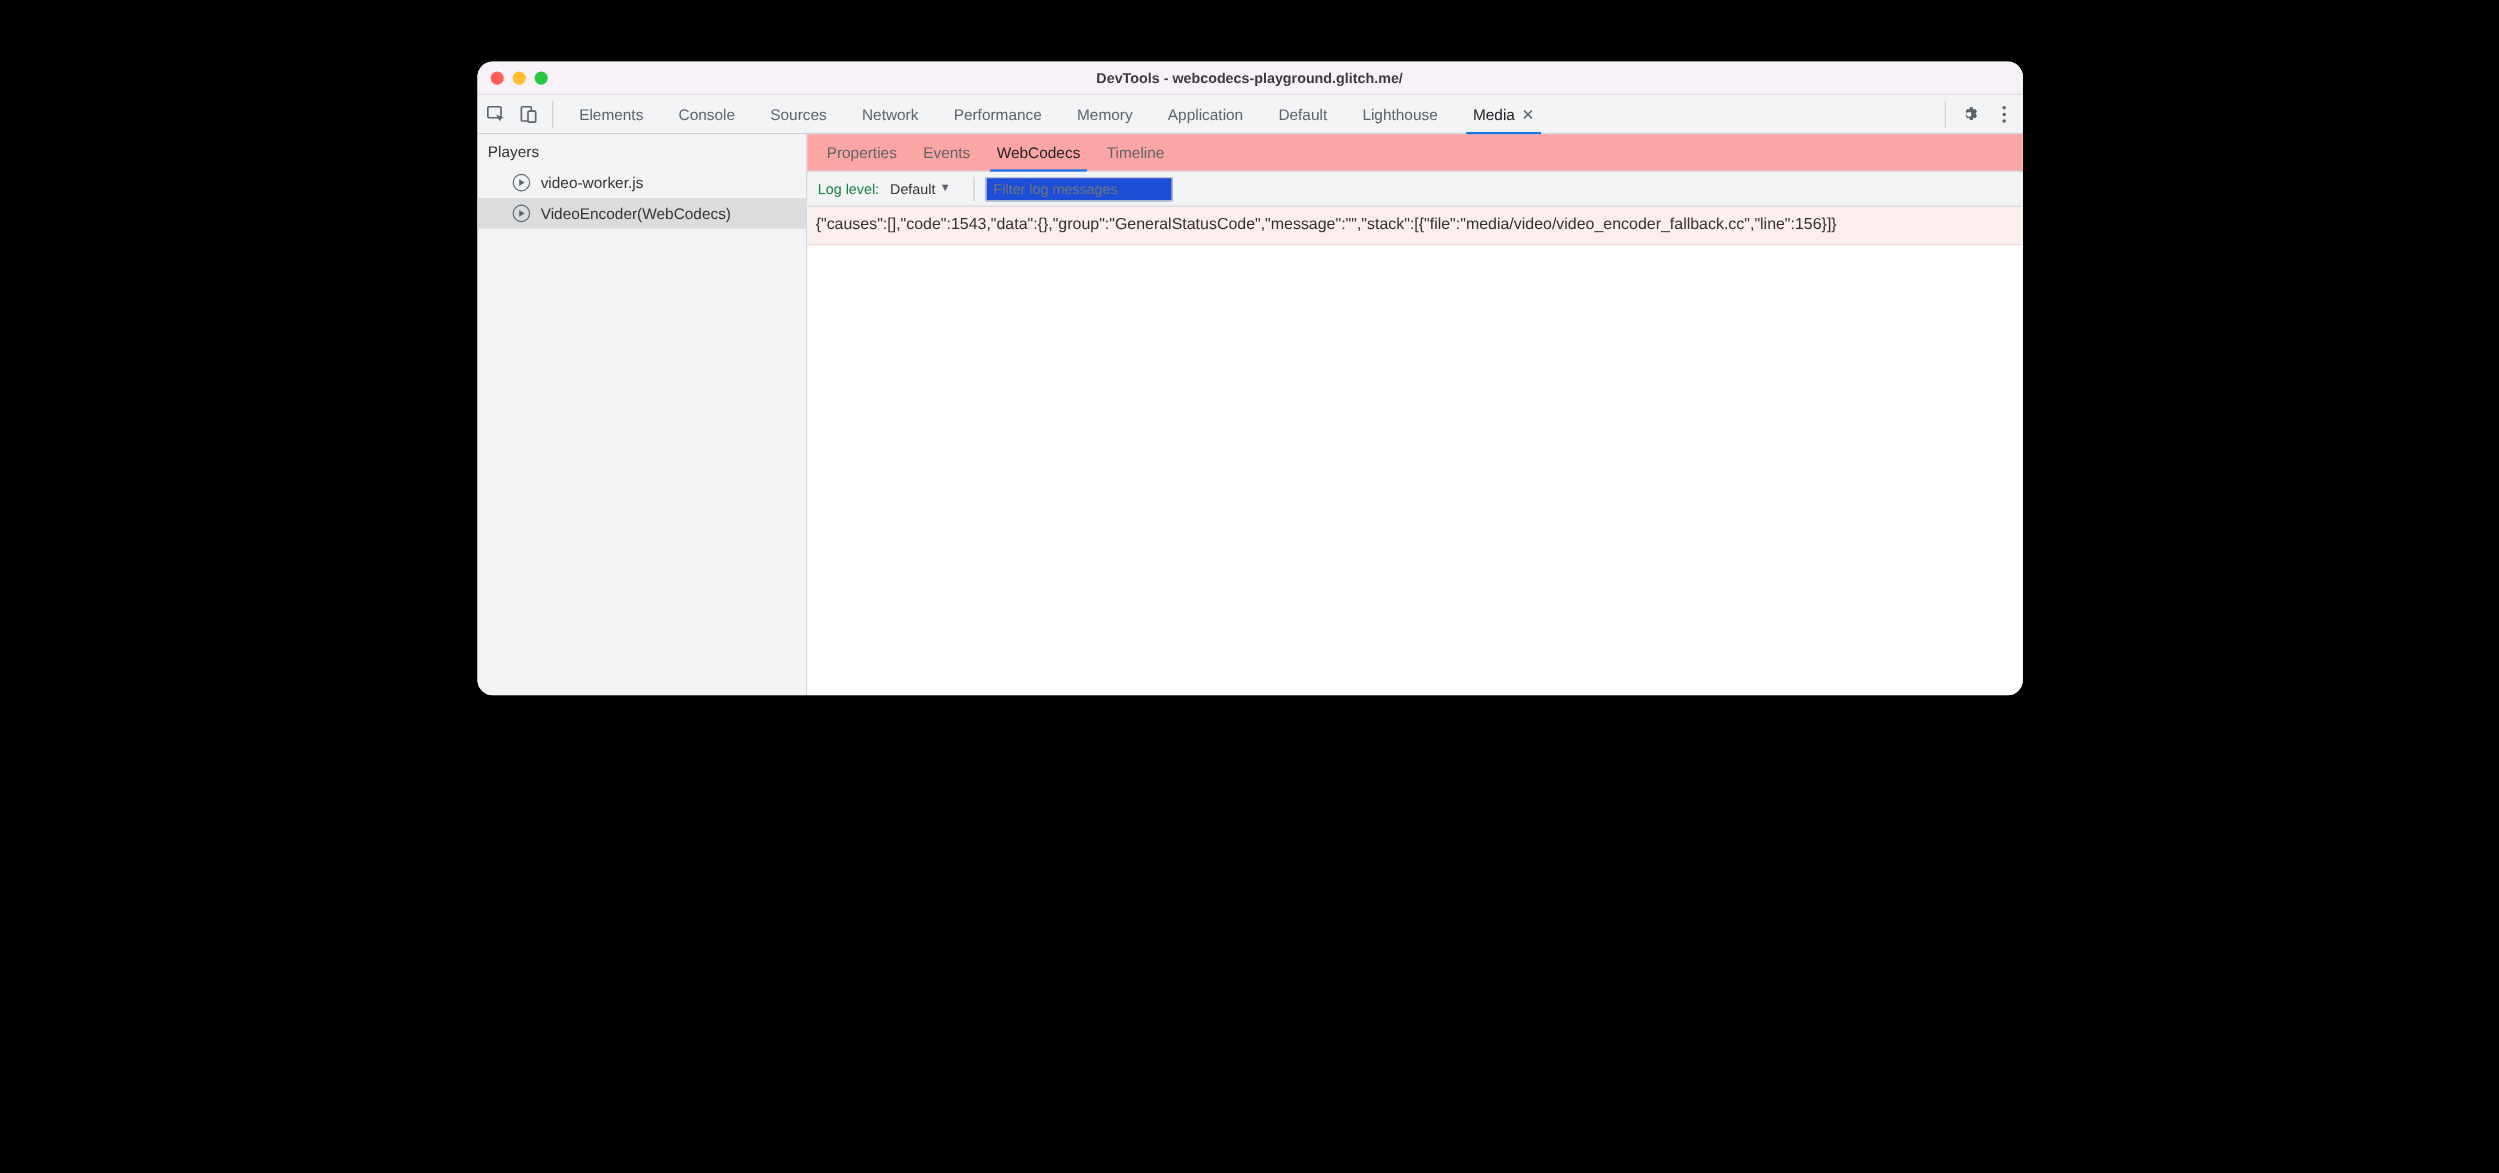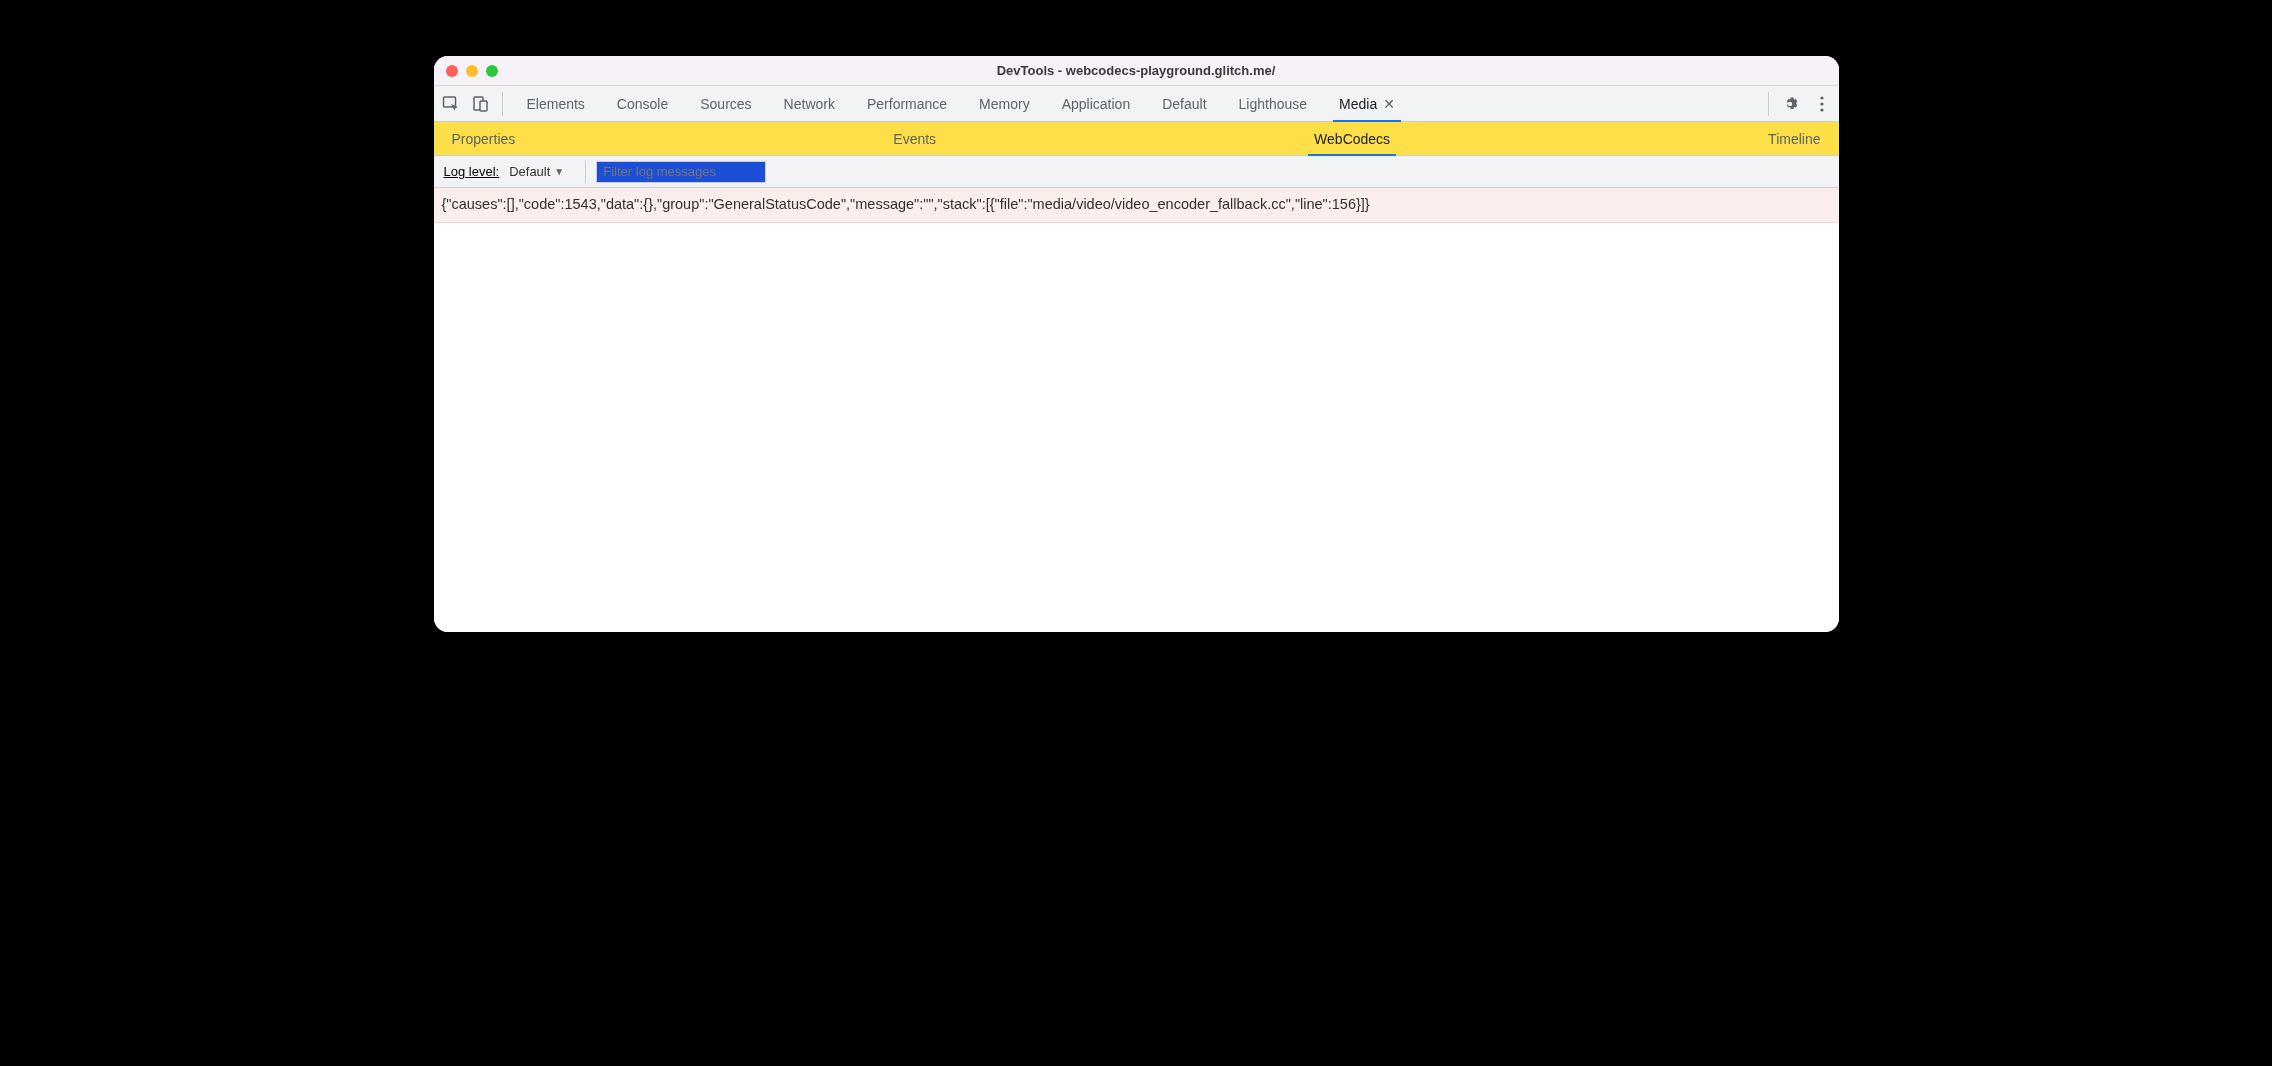--- a/index.html
+++ b/index.html
@@ -162,26 +162,25 @@
   margin-left: 1px;
 }
 .main {
   flex: 1;
   display: flex;
   flex-direction: column;
   min-width: 0;
 }
 .subtabs {
   height: 34px;
-  background: #fde047;
+  background: #fca5a5;
   border-bottom: 1px solid #cacdd1;
   display: flex;
   align-items: center;
   padding: 0 6px;
-  justify-content: space-between;
 }
 .subtab {
   padding: 0 12px;
   height: 100%;
   display: flex;
   align-items: center;
   font-size: 14px;
   color: #5f6368;
   cursor: pointer;
   position: relative;
@@ -197,21 +196,21 @@
 .filterbar {
   height: 32px;
   background: #f1f3f4;
   border-bottom: 1px solid #cacdd1;
   display: flex;
   align-items: center;
   padding: 0 10px;
   gap: 10px;
   font-size: 13px;
 }
-.loglevel-label { color: #000000; text-decoration: underline; }
+.loglevel-label { color: #15803d; }
 .loglevel-select {
   color: #333;
   display: flex;
   align-items: center;
   gap: 4px;
   cursor: pointer;
   padding-right: 21px;
   border-right: 1px solid #cacdd1;
   height: 22px;
 }
@@ -316,20 +315,33 @@
         <svg width="4" height="16" viewBox="0 0 4 16" fill="#5f6368">
           <circle cx="2" cy="2" r="1.6"></circle>
             <circle cx="2" cy="8" r="1.6"></circle>
             <circle cx="2" cy="14" r="1.6"></circle>
         </svg>
       </span>
     </div>
   </div>
 
   <div class="body">
+    <div class="sidebar">
+      <div class="sidebar-header">Players</div>
+      <div id="players-list">
+          <div class="player-item">
+            <span class="play-icon"></span>
+            <span>video-worker.js</span>
+          </div>
+          <div class="player-item selected">
+            <span class="play-icon"></span>
+            <span>VideoEncoder(WebCodecs)</span>
+          </div>
+        </div>
+    </div>
 
     <div class="main">
       <div class="subtabs" id="subtabs">
           <div class="subtab">Properties</div>
           <div class="subtab">Events</div>
           <div class="subtab active">WebCodecs</div>
           <div class="subtab">Timeline</div>
         </div>
 
       <div class="filterbar">

